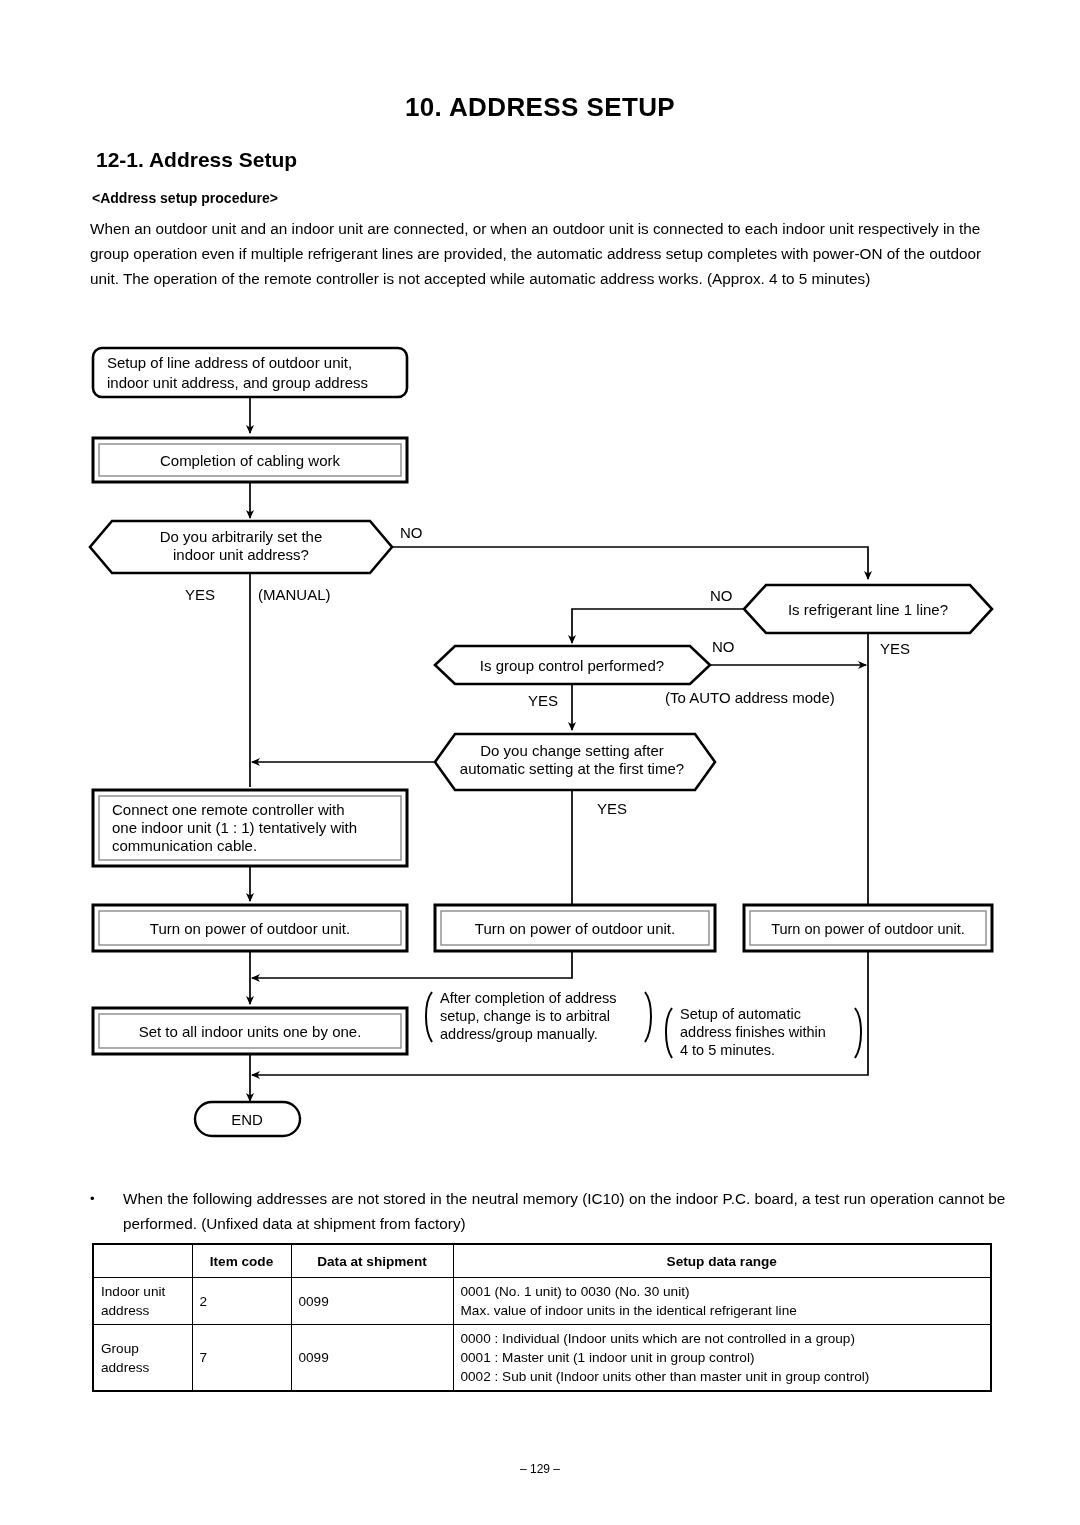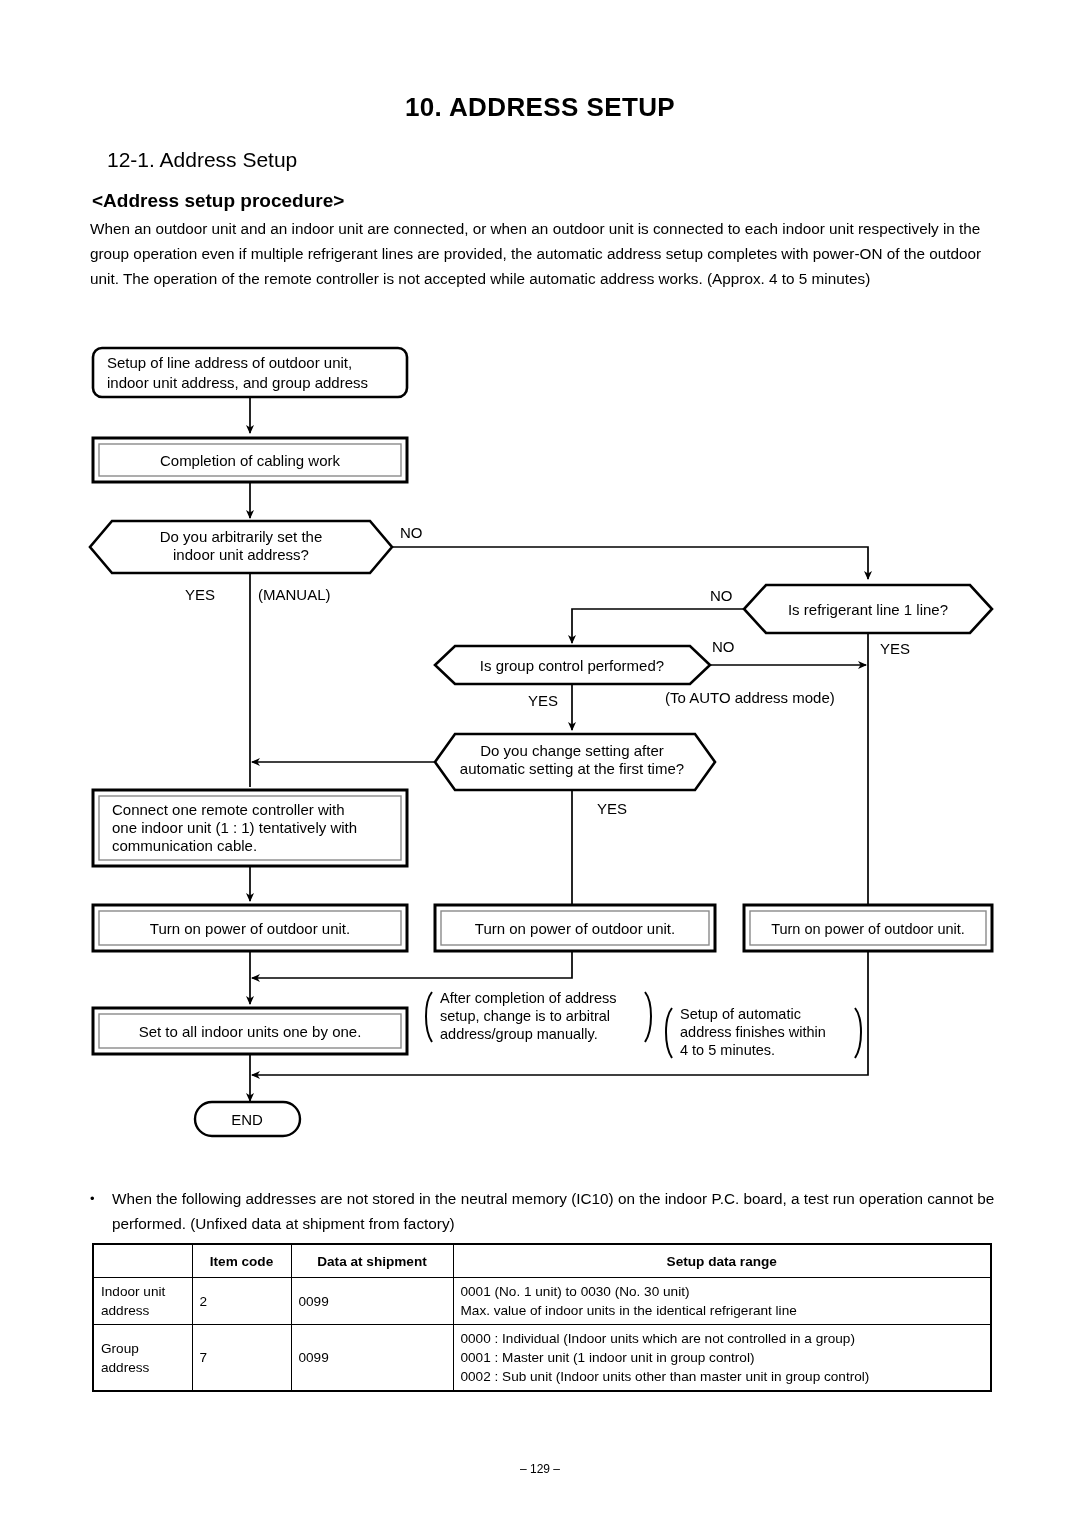--- a/index.html
+++ b/index.html
@@ -30,31 +30,31 @@
     top: 92px;
     width: 1080px;
     text-align: center;
     font-size: 26px;
     font-weight: bold;
     letter-spacing: 0.4px;
   }
 
   .section-title {
     position: absolute;
-    left: 107px;
+    left: 96px;
     top: 148px;
     font-size: 21px;
-    font-weight: normal;
+    font-weight: bold;
   }
 
   .sub-title {
     position: absolute;
     left: 92px;
     top: 190px;
-    font-size: 19px;
+    font-size: 14px;
     font-weight: bold;
   }
 
   .intro {
     position: absolute;
     left: 90px;
     top: 216px;
     width: 906px;
     font-size: 15.3px;
     line-height: 25px;
@@ -96,21 +96,21 @@
     line-height: 25px;
   }
   .note .bullet {
     position: absolute;
     left: 0;
     top: 0;
     font-size: 13px;
   }
   .note .note-body {
     display: block;
-    margin-left: 22px;
+    margin-left: 33px;
   }
 
   
   .data-table {
     position: absolute;
     left: 92px;
     top: 1243px;
     width: 898px;
     border-collapse: collapse;
     table-layout: fixed;

